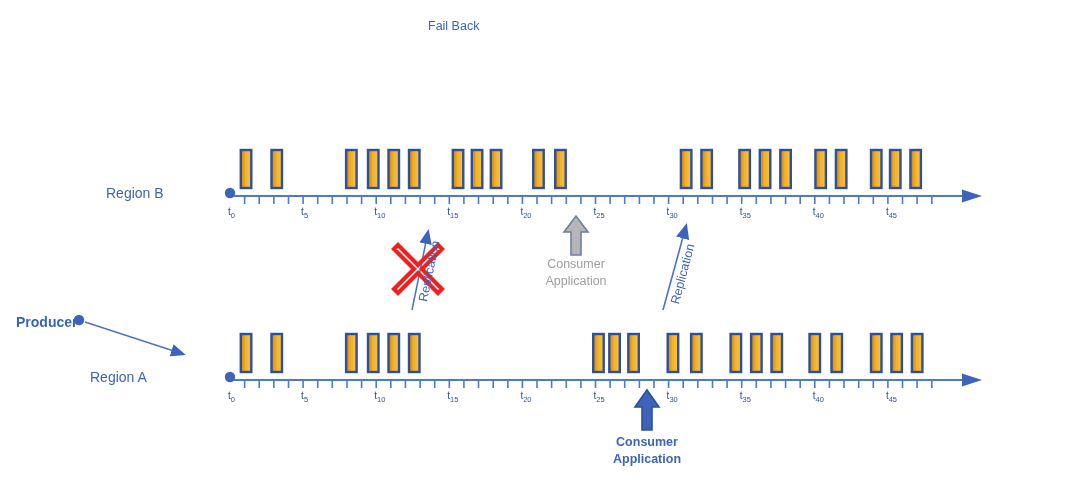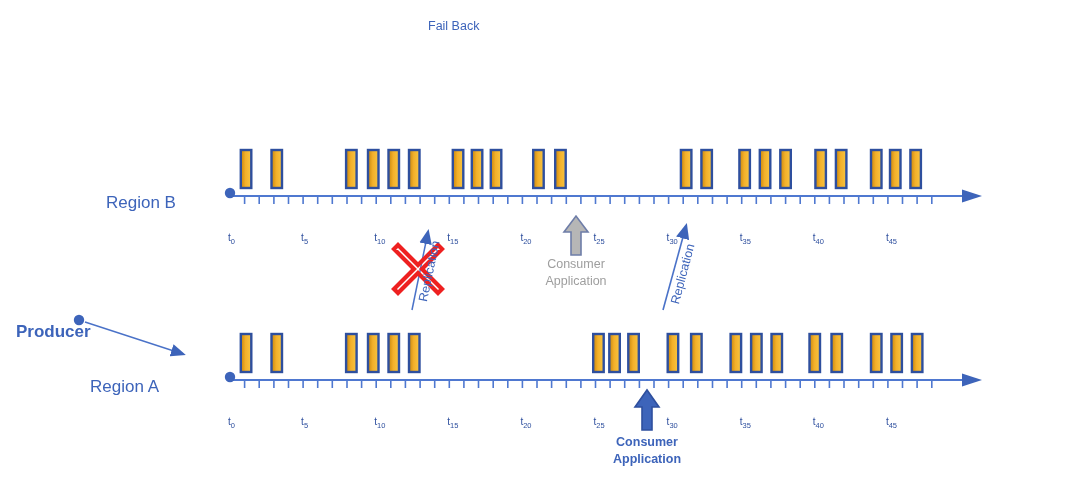--- a/index.html
+++ b/index.html
@@ -1,27 +1,27 @@
 <!DOCTYPE html>
 <html><head>
 <meta charset="utf-8">
 <style>
   html,body{margin:0;padding:0;background:#ffffff;}
   body{width:1068px;height:480px;position:relative;overflow:hidden;
        font-family:"Liberation Sans","DejaVu Sans",sans-serif;}
   #stage{position:absolute;left:0;top:0;width:1068px;height:480px;}
   svg#canvas{position:absolute;left:0;top:0;width:1068px;height:480px;}
 
-  .lbl{position:absolute;color:#3d64ba;font-size:17px;white-space:nowrap;margin-top:8px;}
+  .lbl{position:absolute;color:#3d64ba;font-size:14px;white-space:nowrap;}
   .lbl-title{position:absolute;color:#3d64ba;font-size:12.5px;white-space:nowrap;}
   .lbl-grey{position:absolute;color:#9e9e9e;font-size:12.5px;white-space:nowrap;text-align:center;line-height:17px;}
   .lbl-blue-c{position:absolute;color:#3d64ba;font-size:12.5px;white-space:nowrap;text-align:center;line-height:17px;font-weight:bold;}
   .rot{position:absolute;color:#3d64ba;font-size:12.5px;white-space:nowrap;
        transform-origin:0 0;}
-  .ticklbl{position:absolute;color:#2e4f9e;font-size:10px;white-space:nowrap;margin-top:26px;}
+  .ticklbl{position:absolute;color:#2e4f9e;font-size:10px;white-space:nowrap;}
   .ticklbl sub{font-size:7.5px;}
 </style>
 </head>
 <body>
 
 <div id="stage">
 
   <svg id="canvas" viewBox="0 0 1068 480">
     <defs>
       <linearGradient id="barGrad" x1="0" y1="0" x2="1" y2="0">

